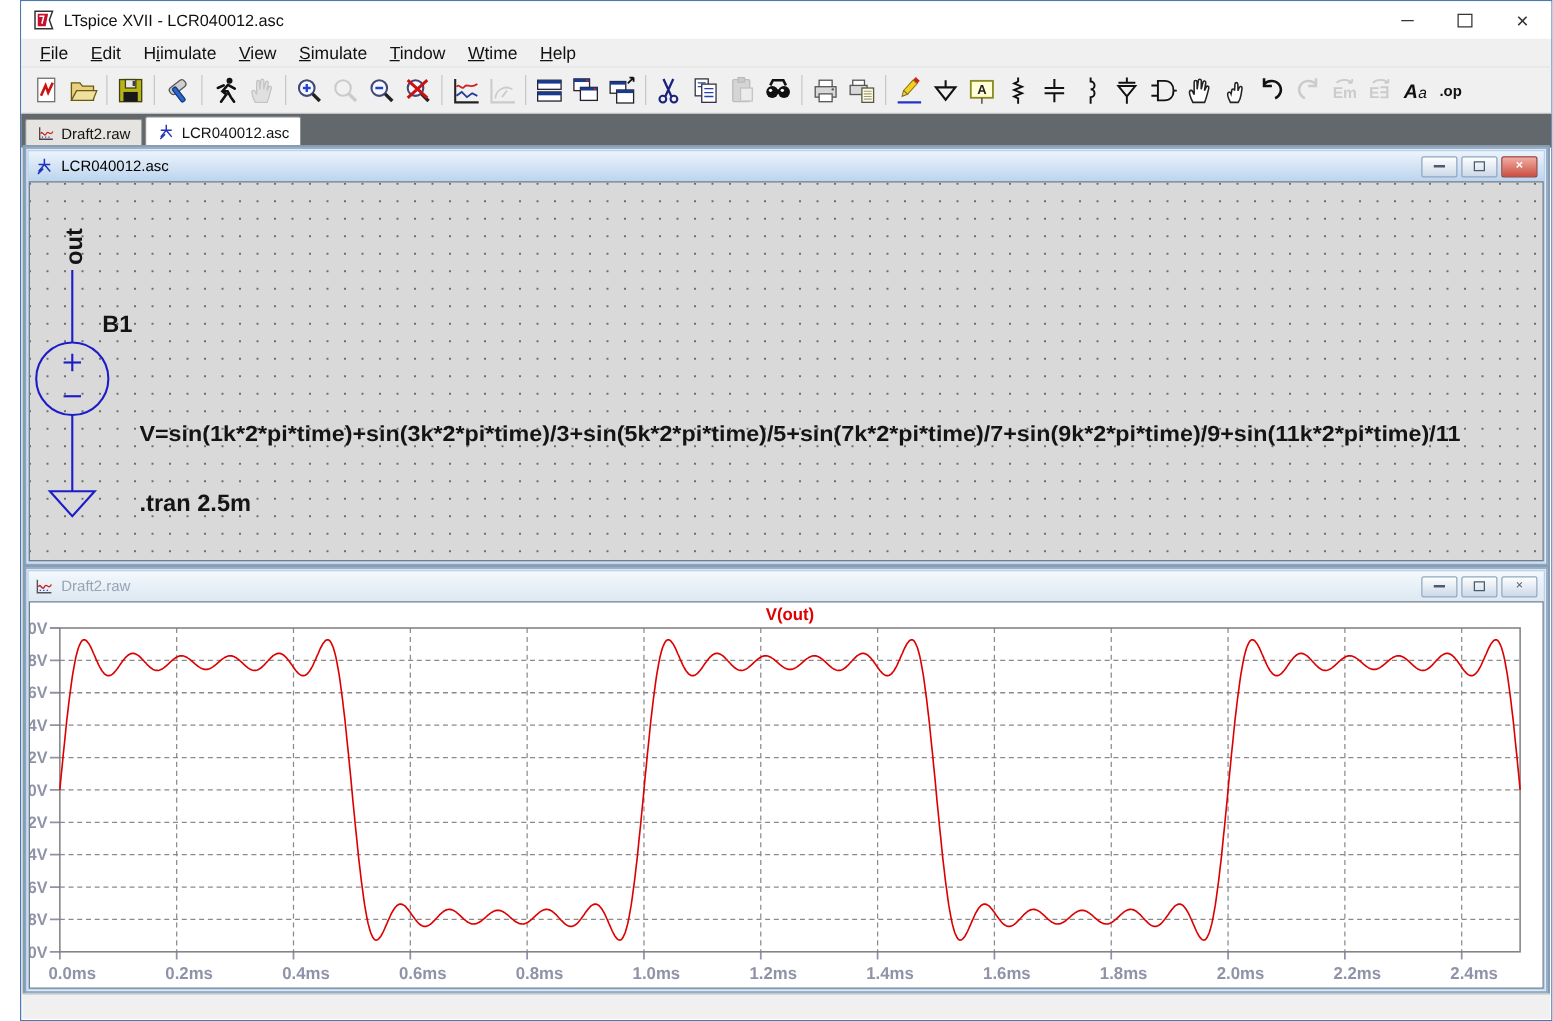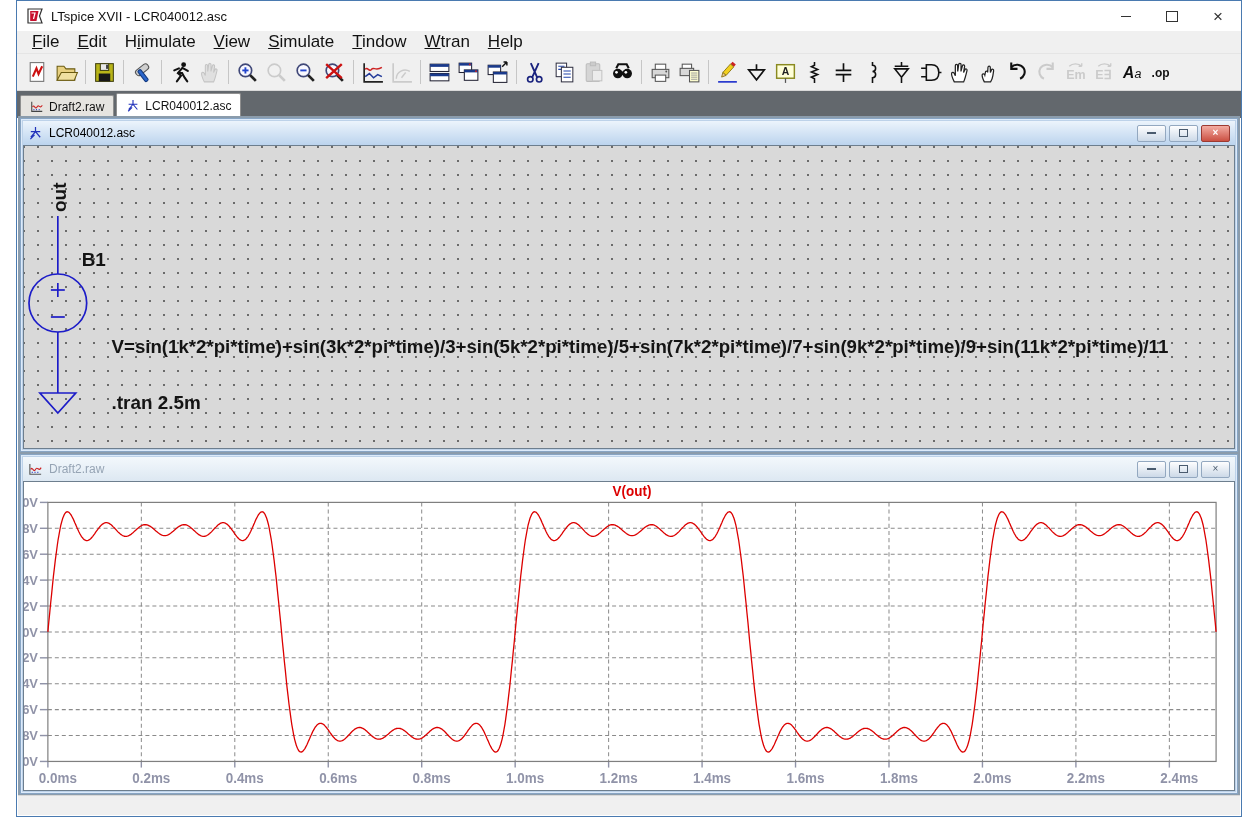--- a/index.html
+++ b/index.html
@@ -10,21 +10,21 @@
   .titlebar{height:30px;display:flex;align-items:center;background:#fff;}
   .app-icon{width:20px;height:20px;margin:0 6px 0 8px;}
   .title-text{font-size:13px;color:#111;}
   .win-controls{margin-left:auto;display:flex;height:100%;}
   .win-btn{width:46px;height:100%;display:flex;align-items:center;justify-content:center;color:#333;}
   .glyph-min{display:inline-block;width:10px;border-bottom:1.4px solid #333;}
   .glyph-max{display:inline-block;width:10px;height:9px;border:1.3px solid #333;}
   .glyph-close{font-size:17px;line-height:1;color:#333;}
 
   
-  .menubar{height:22px;background:#f0f0f0;display:flex;align-items:center;font-size:17px;padding-left:6px;color:#111;}
+  .menubar{height:22px;background:#f0f0f0;display:flex;align-items:center;font-size:14px;padding-left:6px;color:#111;}
   .menu-item{padding:2px 9px;}
 
   
   .toolbar{height:36px;background:#f0f0f0;border-top:1px solid #e5e5e5;border-bottom:1px solid #d9d9d9;display:flex;align-items:center;padding-left:6px;}
   .tb-btn{width:29px;height:30px;display:flex;align-items:center;justify-content:center;flex:0 0 auto;}
   .tb-btn.disabled{opacity:.42;filter:grayscale(1);}
   .tb-sep{width:1px;height:24px;background:#c6c6c6;margin:0 4px;flex:0 0 auto;}
 
   
   .tabbar{height:27px;background:#63686d;display:flex;align-items:flex-end;padding-left:3px;}
@@ -81,21 +81,21 @@
     </div>
   </div>
 
   <div class="menubar">
       <div class="menu-item"><span></span><u>F</u><span>ile</span></div>
       <div class="menu-item"><span></span><u>E</u><span>dit</span></div>
       <div class="menu-item"><span>H</span><u>i</u><span>imulate</span></div>
       <div class="menu-item"><span></span><u>V</u><span>iew</span></div>
       <div class="menu-item"><span></span><u>S</u><span>imulate</span></div>
       <div class="menu-item"><span></span><u>T</u><span>indow</span></div>
-      <div class="menu-item"><span></span><u>W</u><span>tran</span></div>
+      <div class="menu-item"><span></span><u>W</u><span>time</span></div>
       <div class="menu-item"><span></span><u>H</u><span>elp</span></div>
     </div>
 
   <div class="toolbar">
       <div class="tb-btn">
         <svg viewBox="0 0 24 24" width="25" height="25" style="font-family:'Liberation Sans',sans-serif;">
           <rect x="5" y="2.5" width="13" height="18" fill="#fff" stroke="#707070"></rect>
           <path d="M7.5 16 L11 8 L13 13.5 L16.5 6" stroke="#cc1111" stroke-width="2" fill="none"></path>
         </svg>
       </div>

